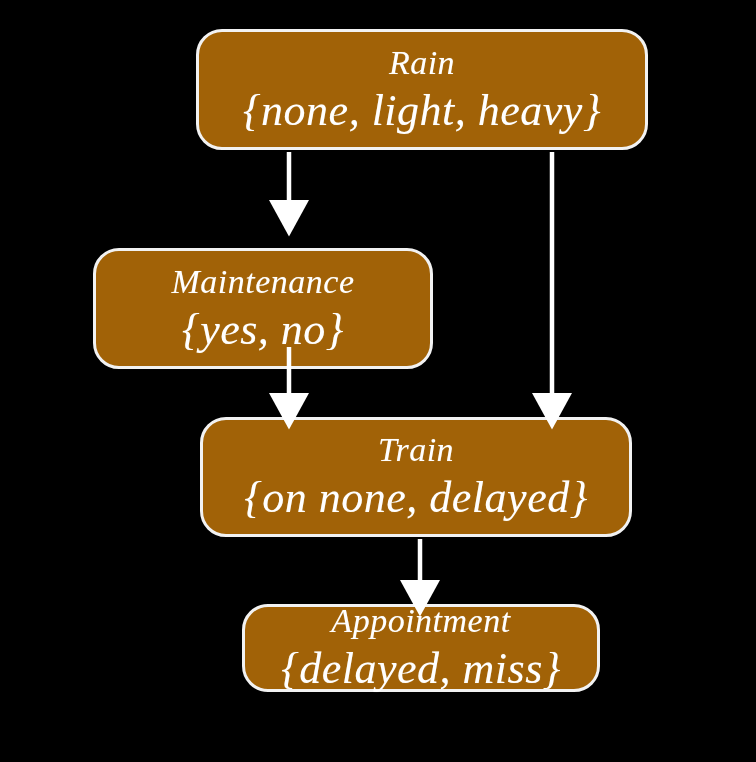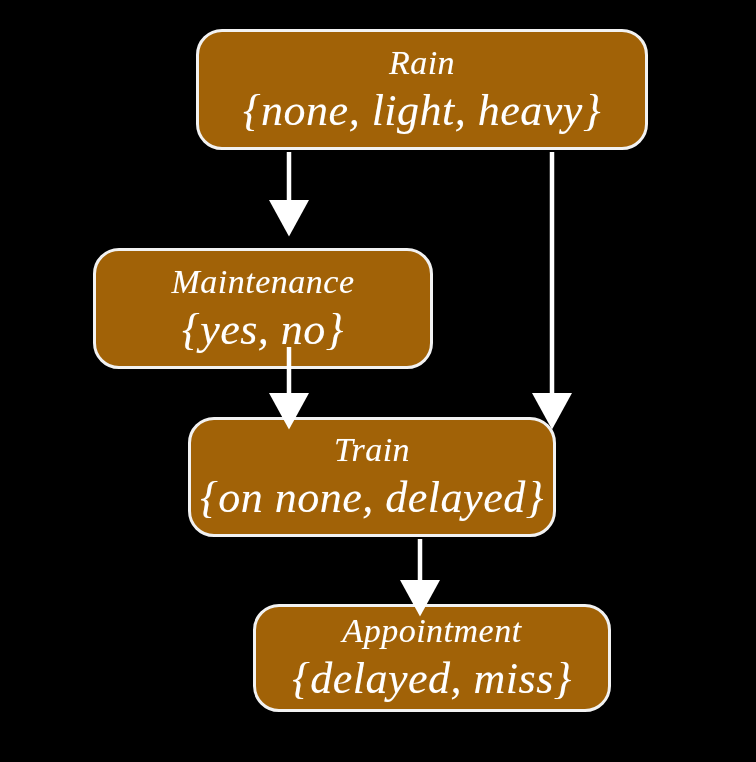--- a/index.html
+++ b/index.html
@@ -35,22 +35,22 @@
     font-size: 34px;
     letter-spacing: 0.5px;
   }
   .node .nstates {
     font-size: 44px;
     letter-spacing: 0.5px;
     margin-top: 4px;
   }
   .node-rain        { left: 196px; top: 29px;  width: 452px; height: 121px; }
   .node-maintenance { left: 93px;  top: 224px; width: 340px; height: 121px; margin-top: 24px; }
-  .node-train       { left: 188px; top: 417px; width: 368px; height: 120px; }
-  .node-appointment { left: 242px; top: 604px; width: 358px; height: 108px; margin-left: 11px; }
+  .node-train       { left: 200px; top: 417px; width: 432px; height: 120px; }
+  .node-appointment { left: 242px; top: 604px; width: 358px; height: 88px; }
 
   .edge {
     position: absolute;
     overflow: visible;
   }
   .edge svg { display: block; overflow: visible; }
 </style>
 </head>
 <body>
 

